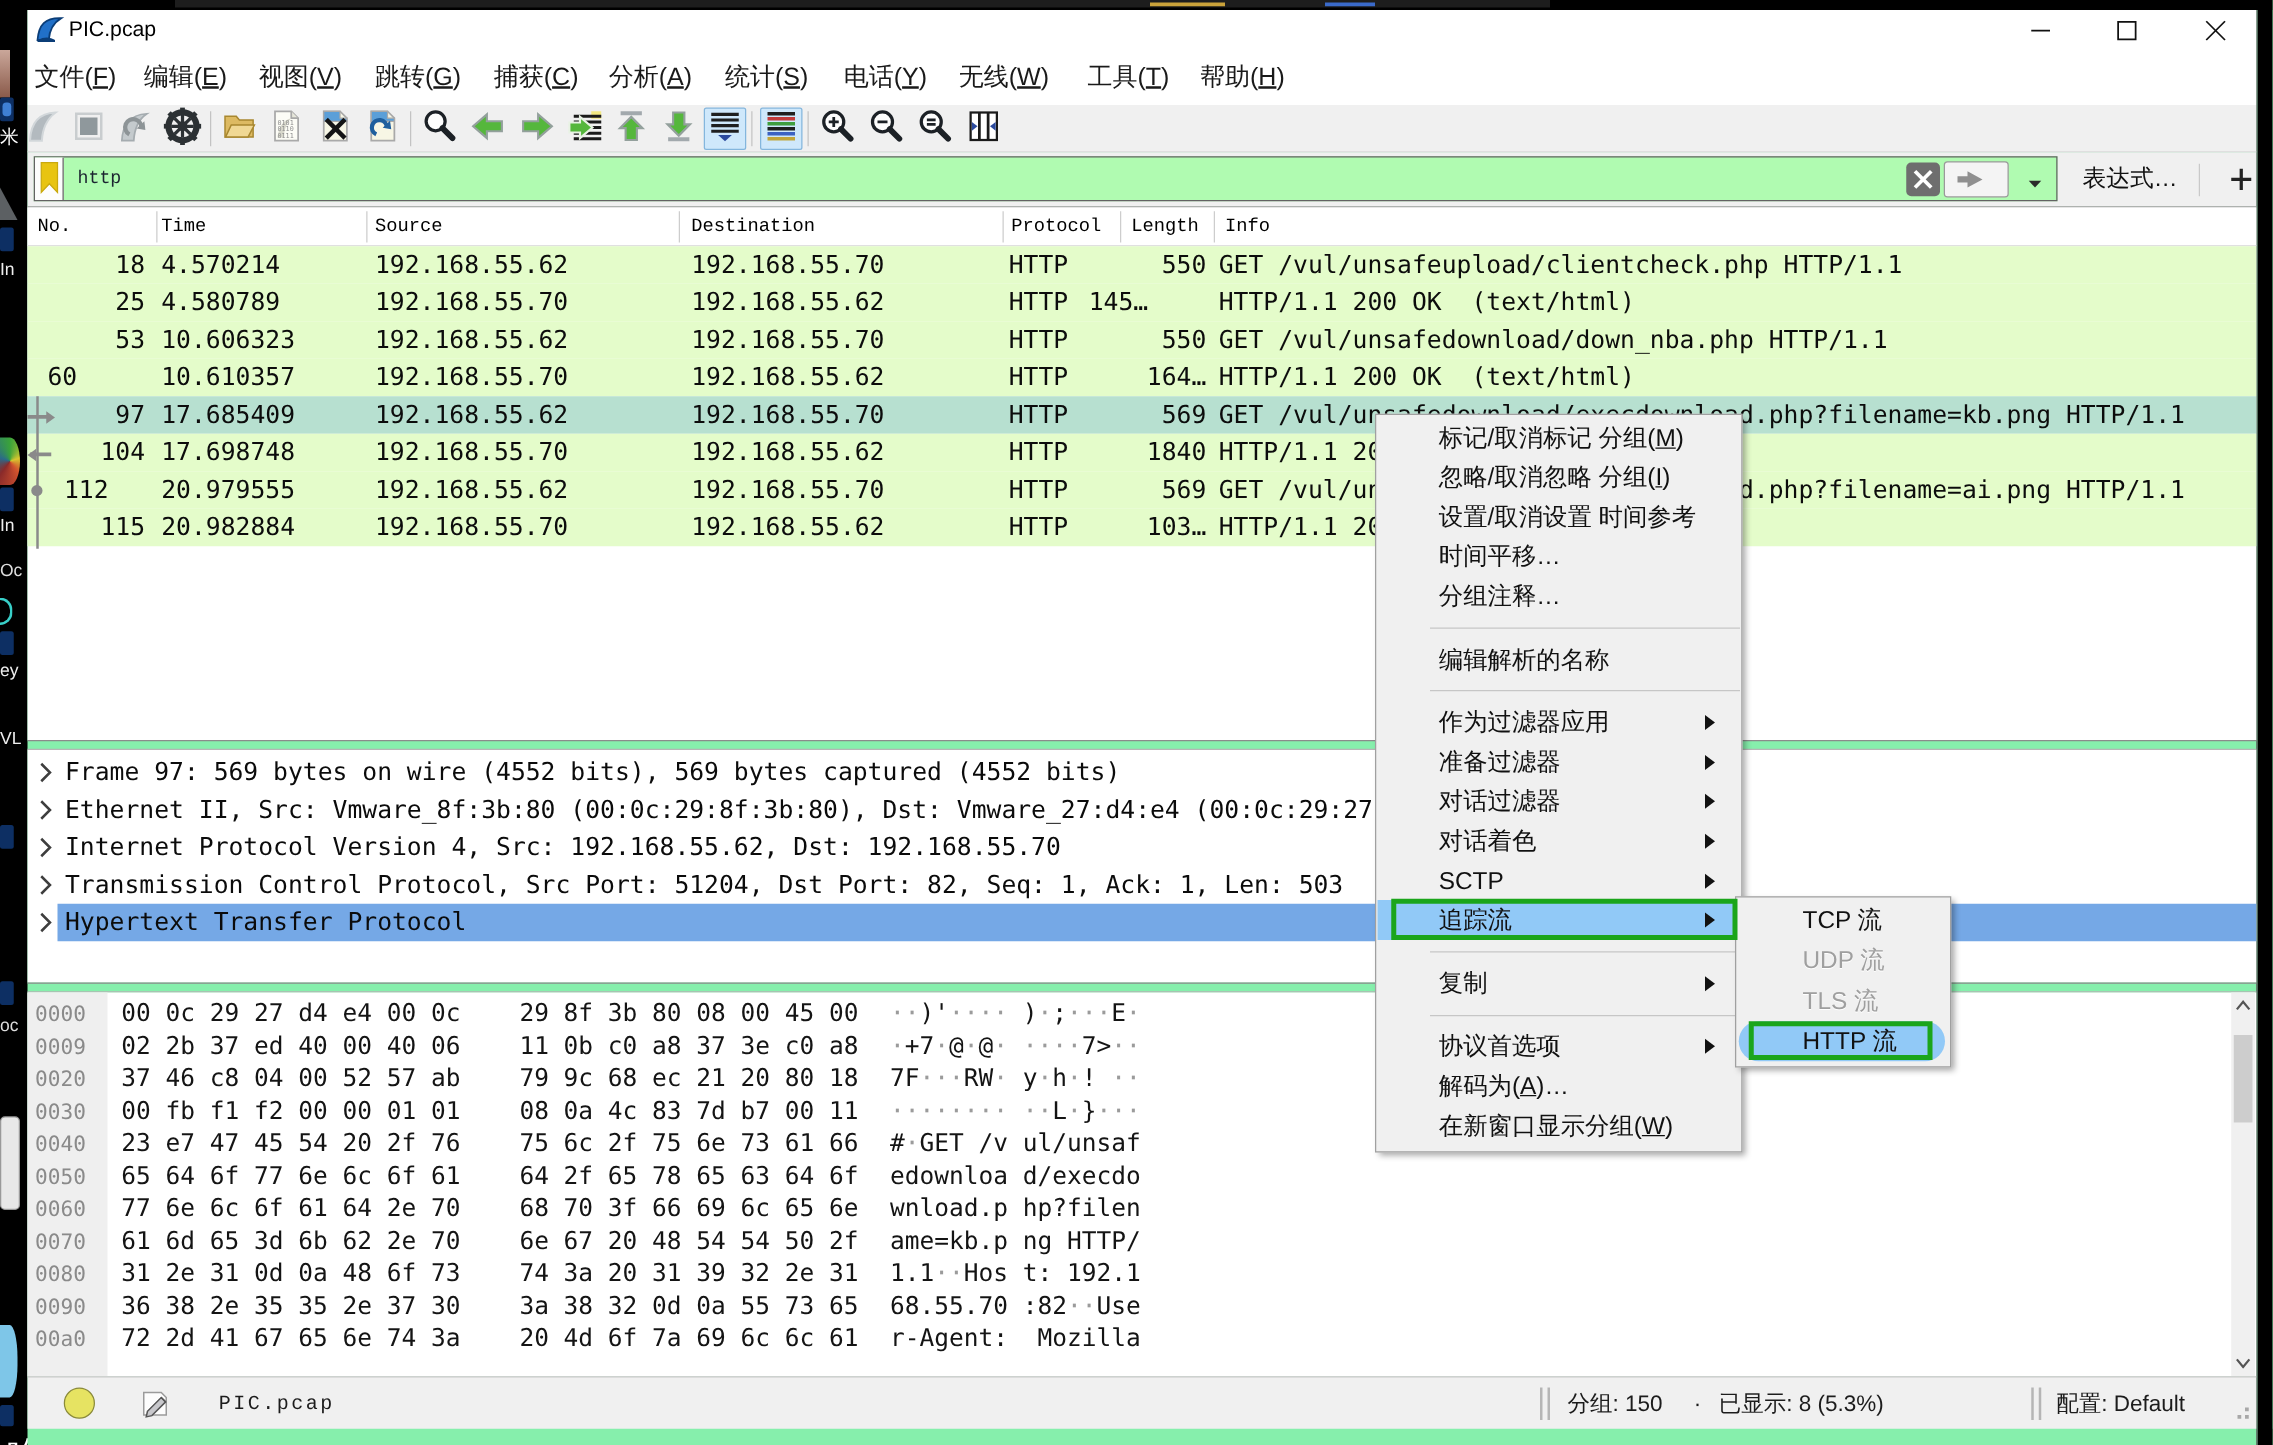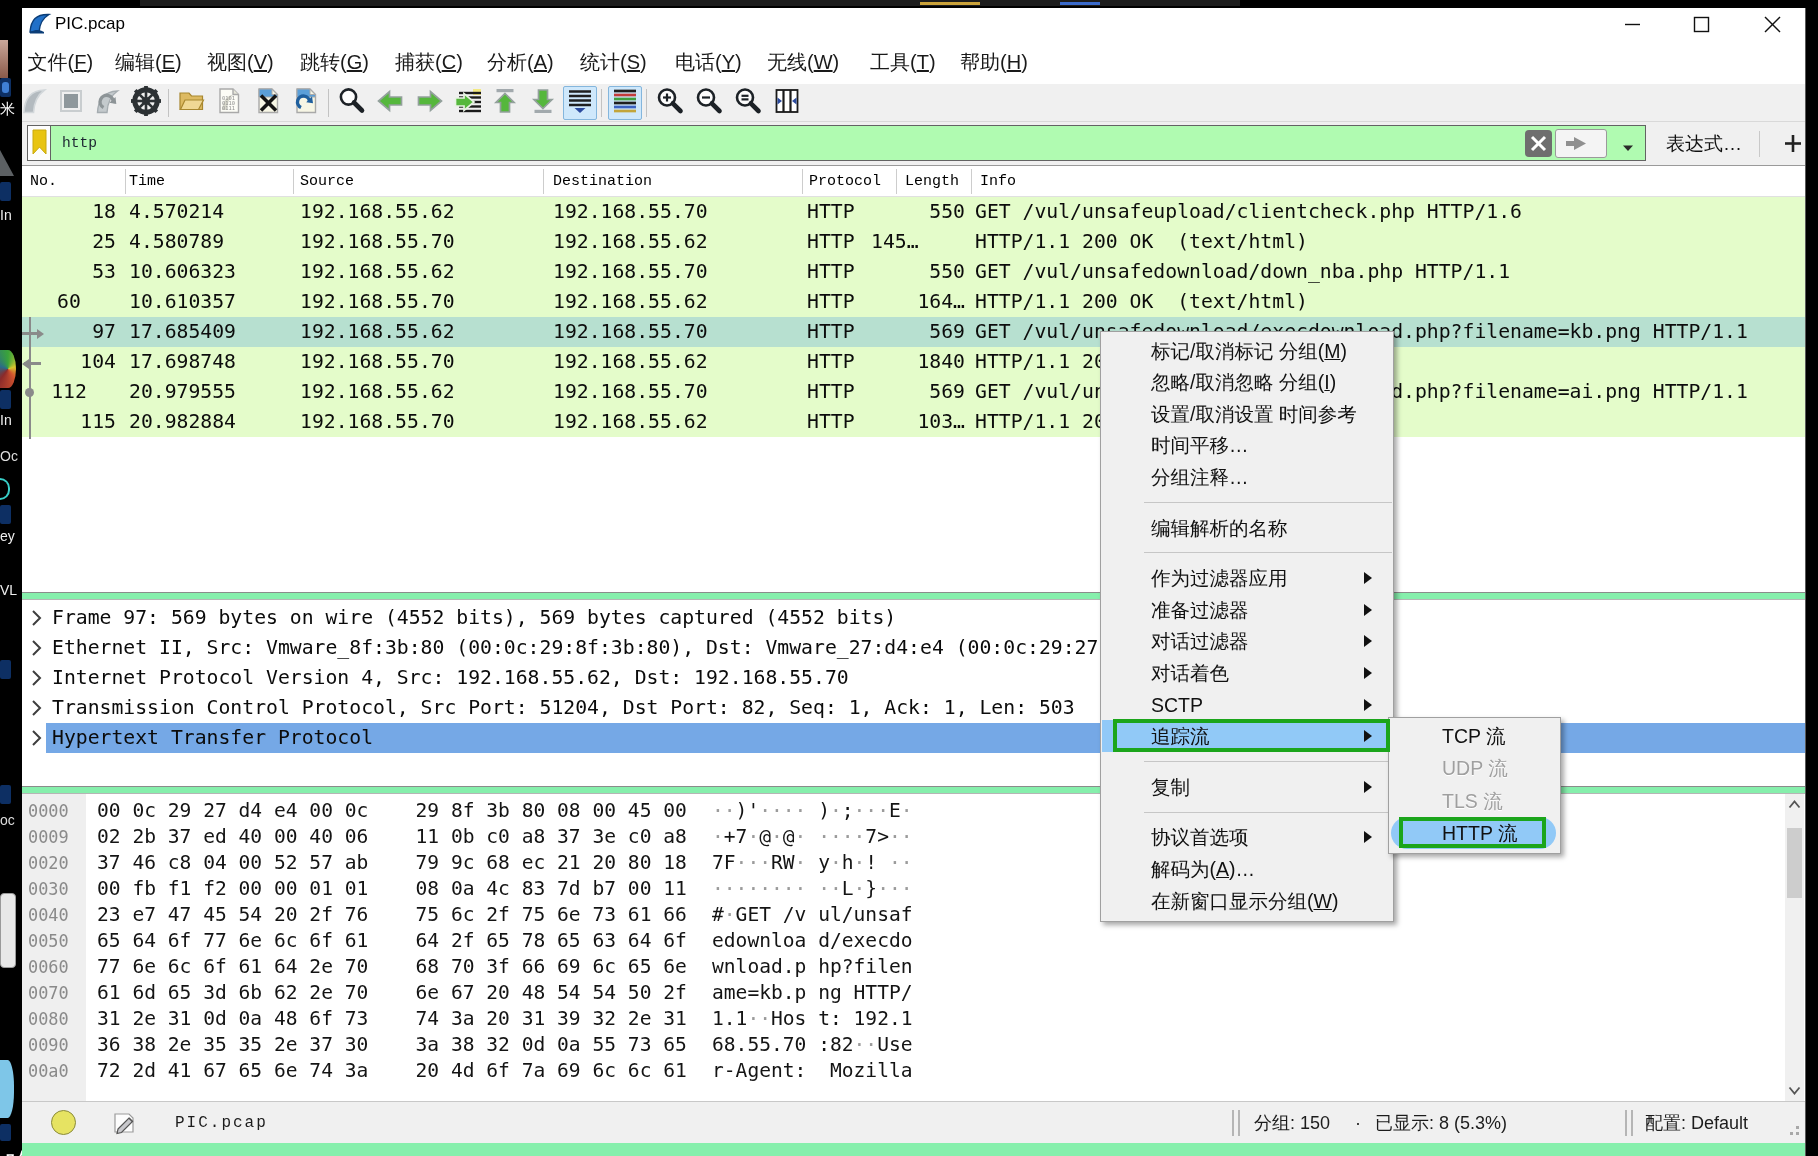--- a/index.html
+++ b/index.html
@@ -361,42 +361,42 @@
 <div class="hsep" style="left:874px"></div>
 <div class="hsep" style="left:949px"></div>
     </div>
 <div class="prow" style="top:31px;background:#e4fcca">
 <span class="pcell" style="left:0;width:94px;text-align:right">18</span>
 <span class="pcell" style="left:107px">4.570214</span>
 <span class="pcell" style="left:278px">192.168.55.62</span>
 <span class="pcell" style="left:531px">192.168.55.70</span>
 <span class="pcell" style="left:785px">HTTP</span>
 <span class="pcell" style="left:849px;width:94px;text-align:right">550</span>
-<span class="pcell" style="left:953px">GET /vul/unsafeupload/clientcheck.php HTTP/1.6</span>
+<span class="pcell" style="left:953px">GET /vul/unsafeupload/clientcheck.php HTTP/1.1</span>
 </div>
 <div class="prow" style="top:61px;background:#e4fcca">
 <span class="pcell" style="left:0;width:94px;text-align:right">25</span>
 <span class="pcell" style="left:107px">4.580789</span>
 <span class="pcell" style="left:278px">192.168.55.70</span>
 <span class="pcell" style="left:531px">192.168.55.62</span>
 <span class="pcell" style="left:785px">HTTP</span>
 <span class="pcell" style="left:849px;width:94px;text-align:left">145…</span>
 <span class="pcell" style="left:953px">HTTP/1.1 200 OK  (text/html)</span>
 </div>
 <div class="prow" style="top:91px;background:#e4fcca">
 <span class="pcell" style="left:0;width:94px;text-align:right">53</span>
 <span class="pcell" style="left:107px">10.606323</span>
 <span class="pcell" style="left:278px">192.168.55.62</span>
 <span class="pcell" style="left:531px">192.168.55.70</span>
 <span class="pcell" style="left:785px">HTTP</span>
 <span class="pcell" style="left:849px;width:94px;text-align:right">550</span>
 <span class="pcell" style="left:953px">GET /vul/unsafedownload/down_nba.php HTTP/1.1</span>
 </div>
 <div class="prow" style="top:121px;background:#e4fcca">
-<span class="pcell" style="left:0;width:94px;text-align:center">60</span>
+<span class="pcell" style="left:16px;width:94px;text-align:left">60</span>
 <span class="pcell" style="left:107px">10.610357</span>
 <span class="pcell" style="left:278px">192.168.55.70</span>
 <span class="pcell" style="left:531px">192.168.55.62</span>
 <span class="pcell" style="left:785px">HTTP</span>
 <span class="pcell" style="left:849px;width:94px;text-align:right">164…</span>
 <span class="pcell" style="left:953px">HTTP/1.1 200 OK  (text/html)</span>
 </div>
 <div class="prow" style="top:151px;background:#b7e0d0">
 <span class="pcell" style="left:0;width:94px;text-align:right">97</span>
 <span class="pcell" style="left:107px">17.685409</span>

